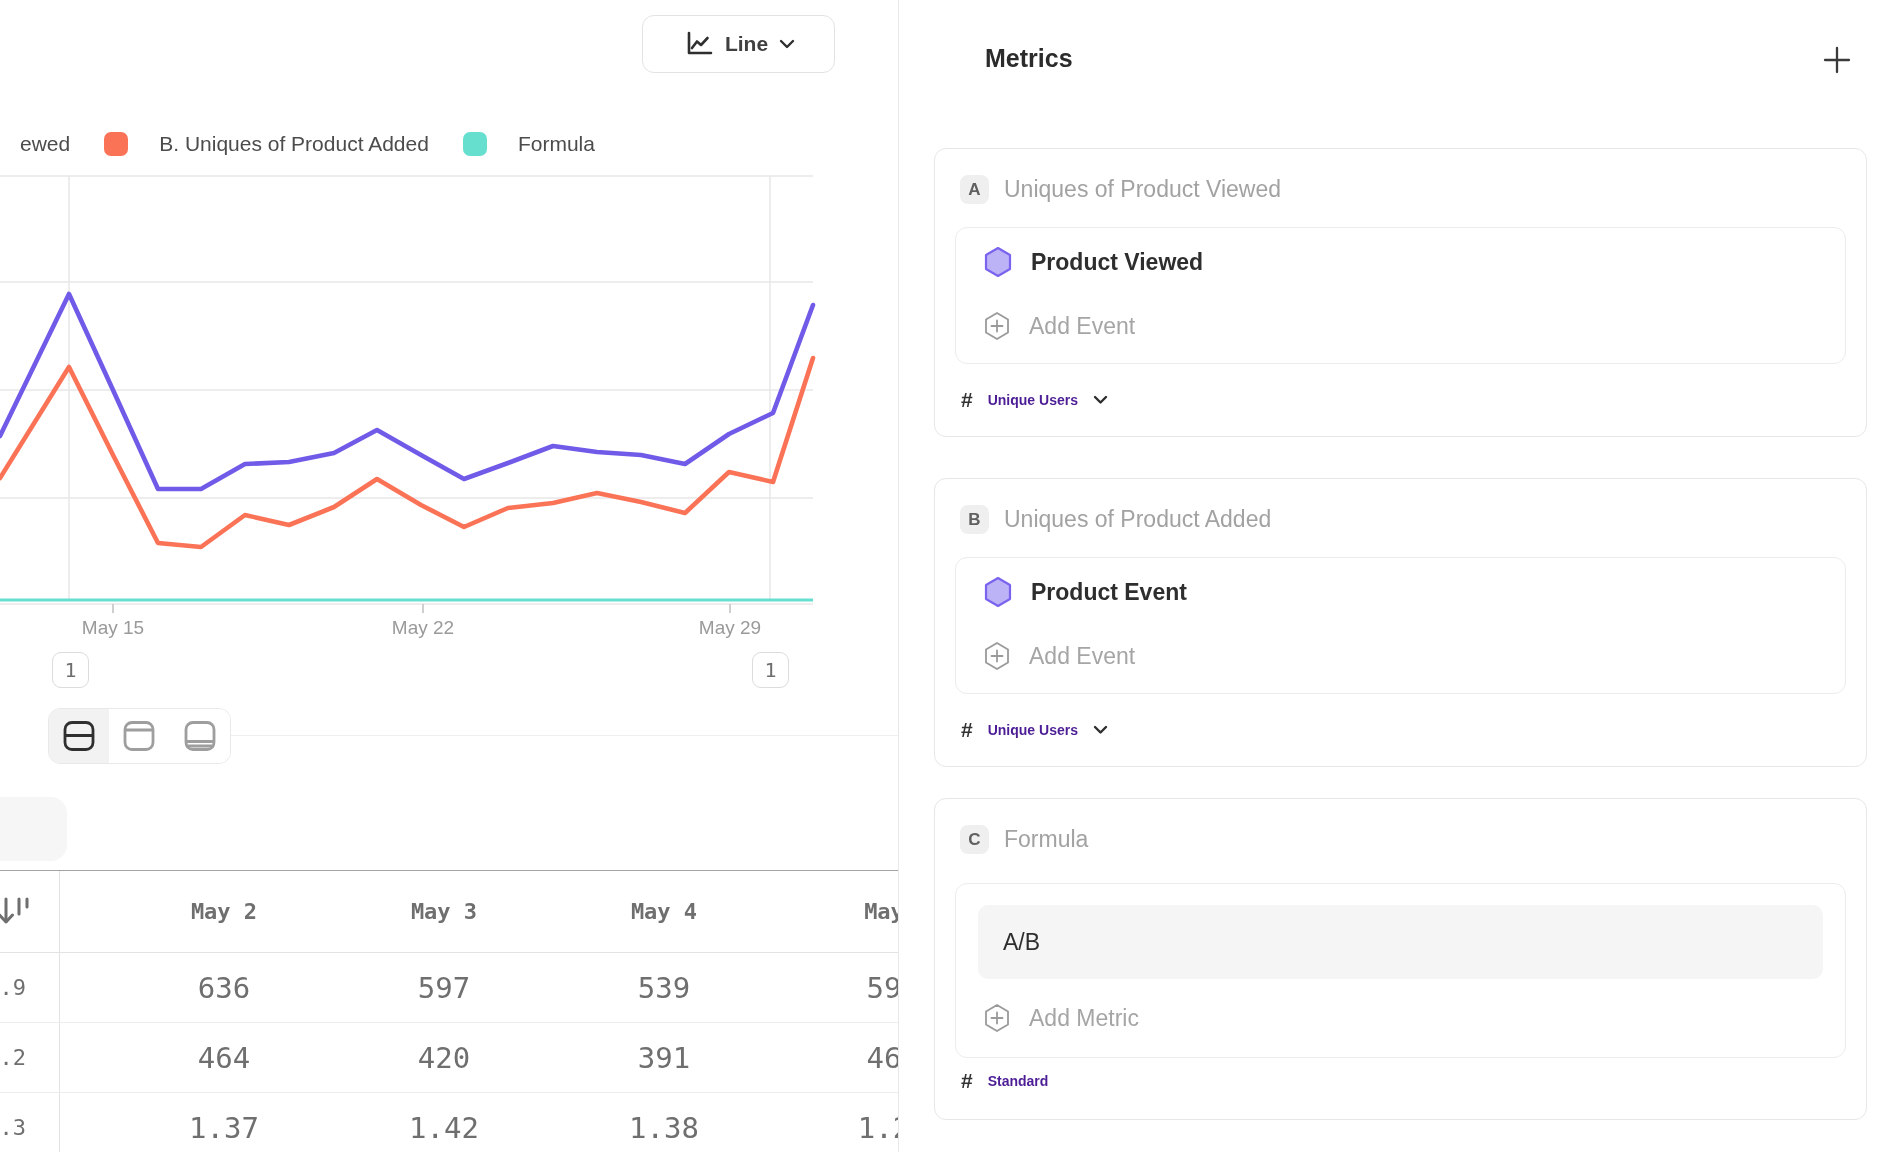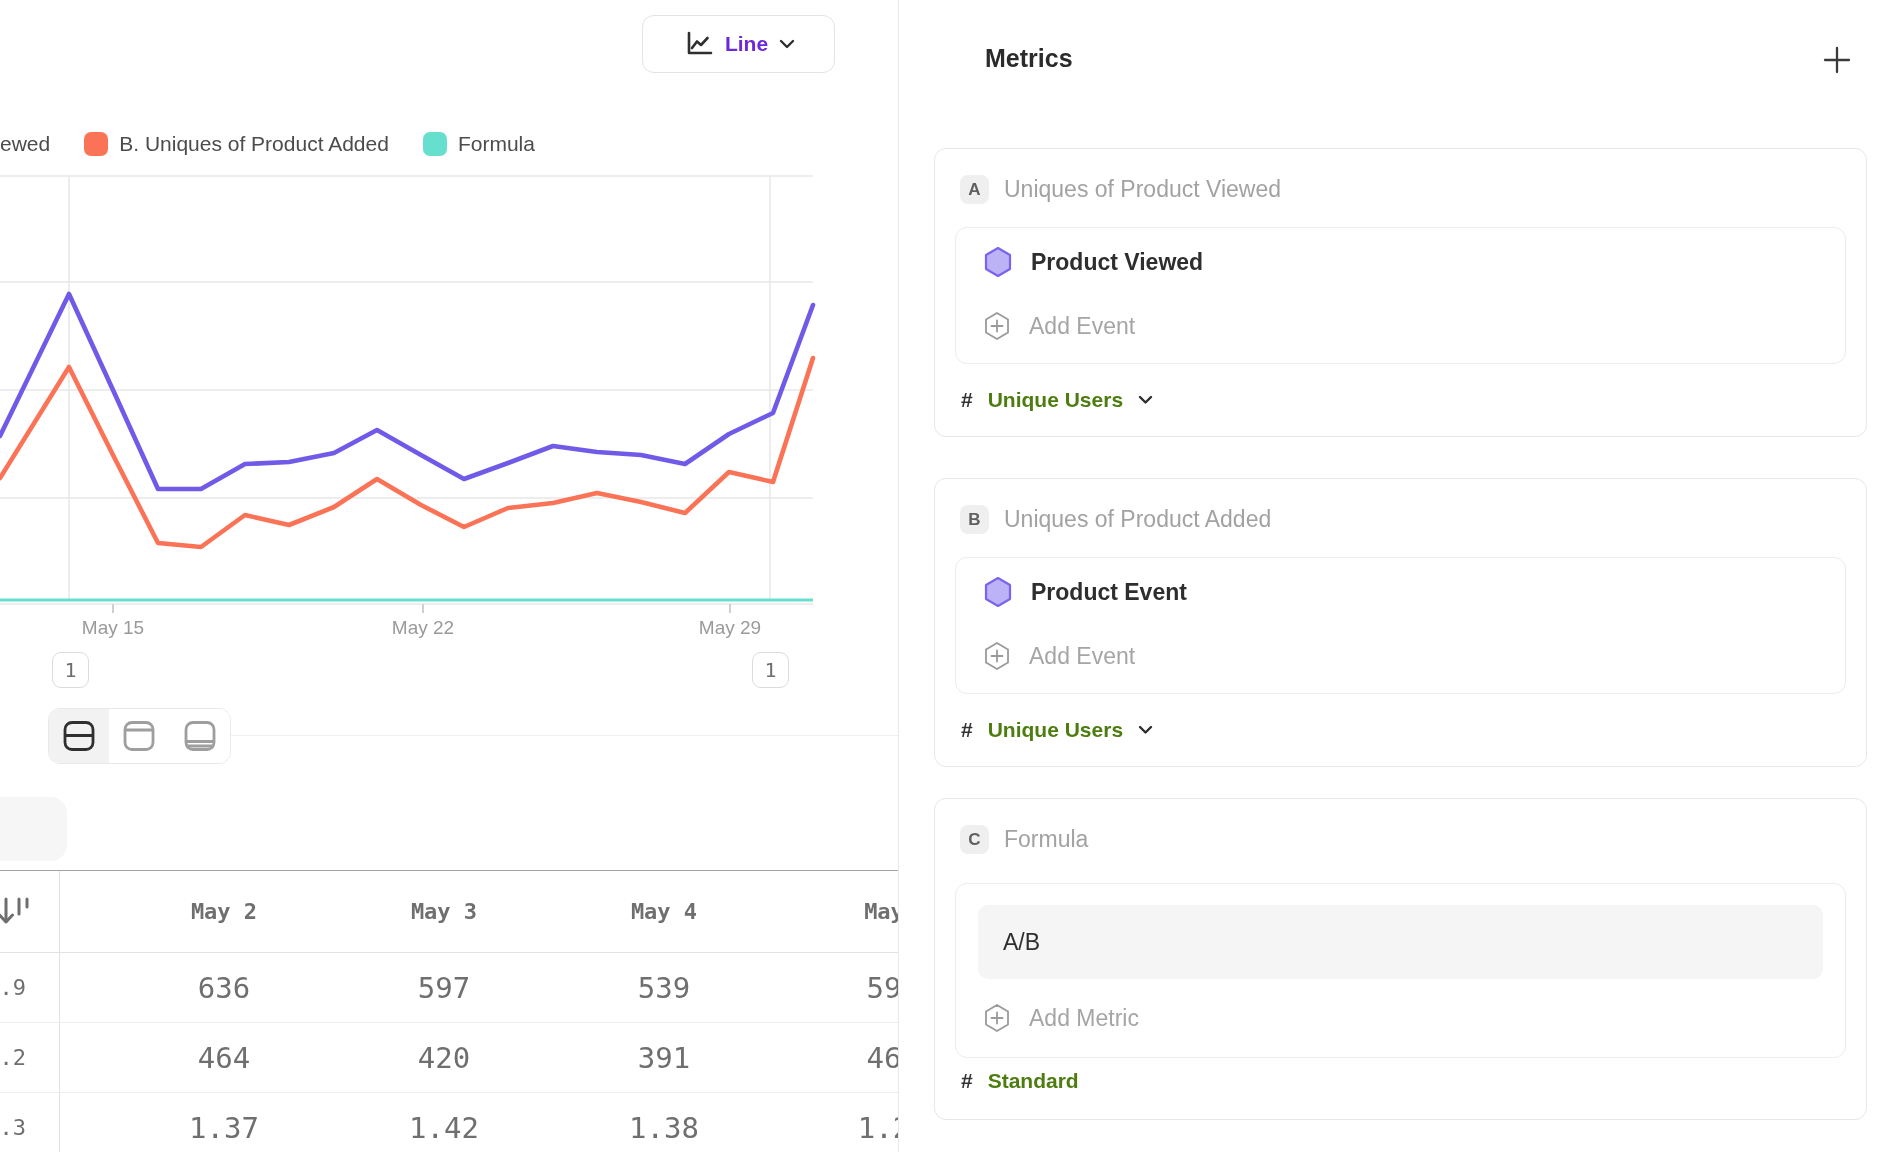--- a/index.html
+++ b/index.html
@@ -5,26 +5,26 @@
   html,body{margin:0;padding:0;background:#fff;}
   body{width:1898px;height:1152px;overflow:hidden;font-family:"Liberation Sans",sans-serif;-webkit-font-smoothing:antialiased;}
   #stage{position:relative;width:1898px;height:1152px;background:#fff;}
   .abs{position:absolute;}
 
   
   .left-panel{position:absolute;left:0;top:0;width:898px;height:1152px;overflow:hidden;background:#fff;}
 
   .line-btn{left:642px;top:15px;width:193px;height:58px;border:1.5px solid #E3E3E3;border-radius:12px;
     background:#fff;display:flex;align-items:center;justify-content:center;gap:11px;cursor:pointer;box-sizing:border-box;}
-  .line-btn-label{font-size:21px;font-weight:700;color:#6d28d9;}
+  .line-btn-label{font-size:21px;font-weight:700;color:#404040;}
 
   .legend{left:0;top:128px;height:32px;display:flex;align-items:center;gap:34px;}
   .legend-item{display:flex;align-items:center;gap:11px;}
   .legend-swatch{width:24px;height:24px;border-radius:7px;}
-  .legend-label{font-size:21px;font-weight:500;color:#4C4C4C;white-space:nowrap;}
+  .legend-label{font-size:21px;font-weight:500;color:#4C4C4C;white-space:nowrap;padding-left:20px;}
 
   .chart-wrap{left:0;top:170px;width:898px;height:470px;}
   .ann-badge{position:absolute;width:37px;height:36px;box-sizing:border-box;border:1.5px solid #DCDCDC;border-radius:9px;
     background:#fff;color:#6E6E6E;font-size:20px;font-family:"DejaVu Sans Mono",monospace;
     display:flex;align-items:center;justify-content:center;cursor:pointer;}
 
   .seg{left:48px;top:708px;width:183px;height:56px;box-sizing:border-box;border:1.5px solid #E9E9E9;border-radius:12px;
     background:#fff;display:flex;overflow:hidden;}
   .seg-btn{flex:1;display:flex;align-items:center;justify-content:center;cursor:pointer;background:#fff;}
   .seg-btn.active{background:#F2F2F2;}
@@ -57,21 +57,21 @@
   .event-row{position:absolute;left:28px;top:14px;height:40px;display:flex;align-items:center;gap:19px;cursor:pointer;}
   .event-name{font-size:23px;font-weight:700;color:#2E2E2E;}
   .add-row{position:absolute;left:28px;top:80px;height:36px;display:flex;align-items:center;gap:19px;cursor:pointer;text-align:center;}
   .inner-card.formula .add-row{top:180px;}
   .add-label{font-size:23px;color:#A5A5A5;}
   .formula-input{position:absolute;left:22px;right:22px;top:21px;height:74px;background:#F5F5F5;border-radius:10px;
     display:flex;align-items:center;padding-left:25px;box-sizing:border-box;font-size:23px;color:#2E2E2E;cursor:text;}
   .measure-row{position:absolute;left:26px;top:239px;height:24px;display:flex;align-items:center;gap:15px;cursor:pointer;}
   .metric-card.formula .measure-row{top:270px;}
   .hash-glyph{font-size:21px;font-weight:700;color:#333333;}
-  .measure-label{font-size:21px;font-weight:700;color:#4d7c0f;}
+  .measure-label{font-size:14px;font-weight:700;color:#4c1d95;}
 </style>
 </head>
 <body>
 
 <div id="stage">
 
   <div class="left-panel">
 
     <div class="abs line-btn">
       <span style="display:flex">

